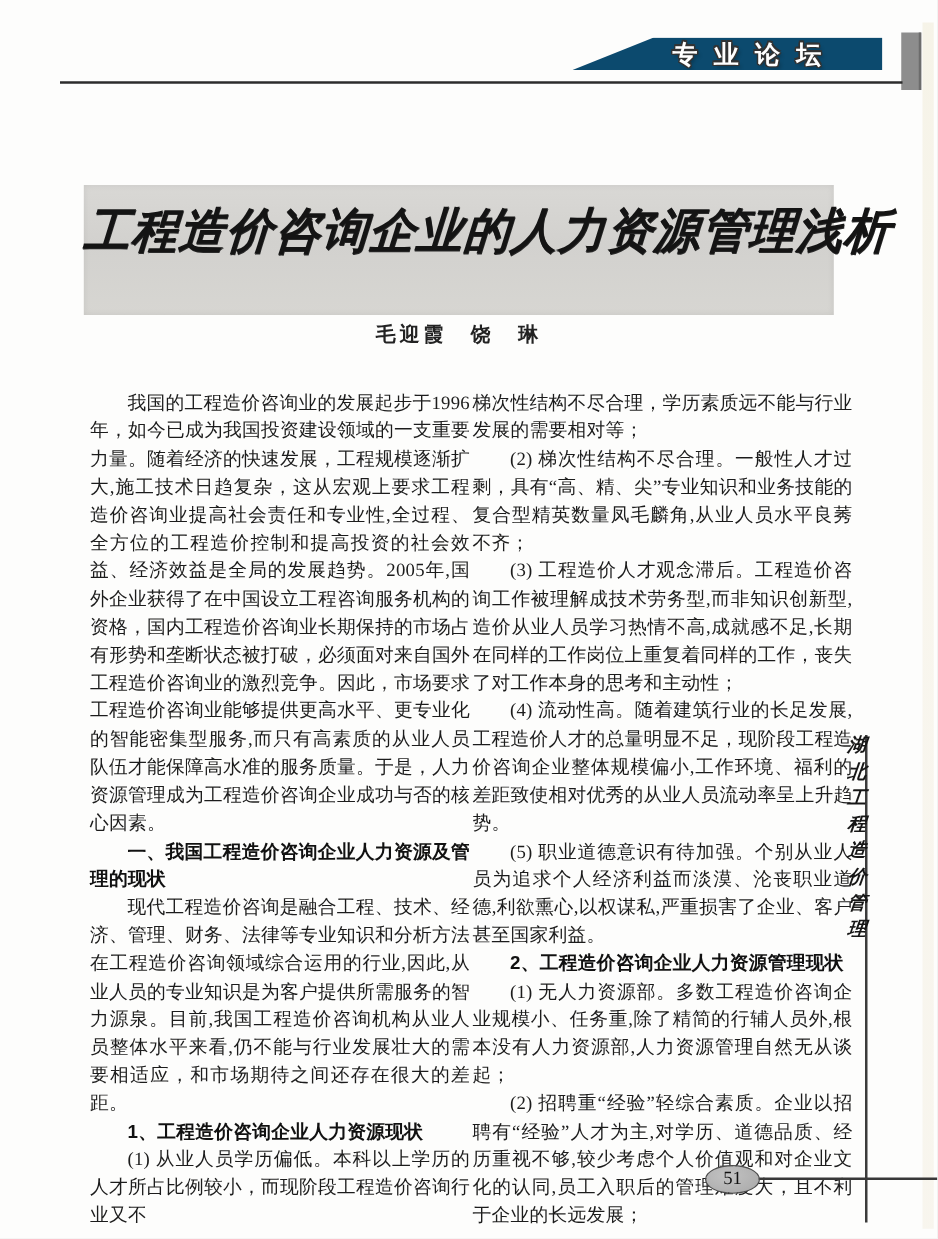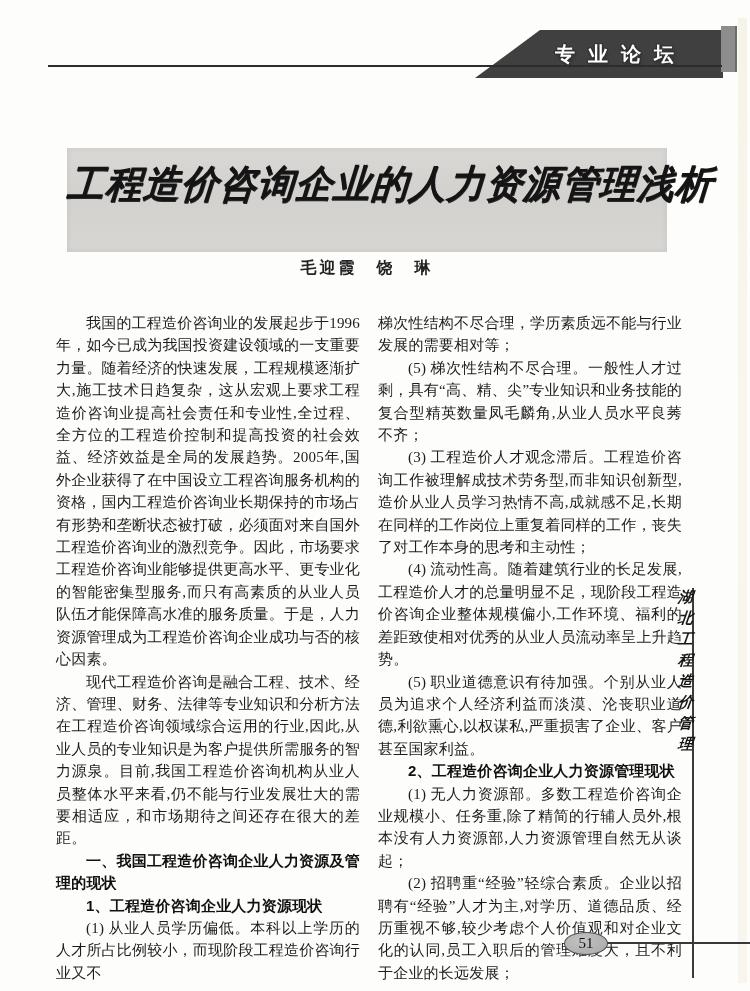--- a/index.html
+++ b/index.html
@@ -8,22 +8,22 @@
     background:#fdfdfc;overflow:hidden;
     font-family:"Liberation Serif","DejaVu Serif",serif;color:#1c1c1c;
   }
   .page-edge{
     position:absolute;right:3px;top:18px;width:9px;height:965px;
     background:linear-gradient(180deg,#f2eedd 0%,#f6f2e6 40%,#f5f1e6 100%);
     opacity:.65;
   }
   
   .banner{
-    position:absolute;left:473px;top:30px;width:250px;height:48px;
-    background:#404040;
+    position:absolute;left:456px;top:30px;width:250px;height:26px;
+    background:#0c4a6e;
     clip-path:polygon(26.8% 0,100% 0,100% 100%,0.8% 100%);
     display:flex;align-items:center;justify-content:center;
   }
   .banner-label{
     padding-left:46px;
     font-family:"Liberation Sans","DejaVu Sans",sans-serif;
     font-weight:bold;font-size:20px;letter-spacing:13px;
     color:#ffffff;
     text-shadow:1.2px 0 0 #333,-1.2px 0 0 #333,0 1.2px 0 #333,0 -1.2px 0 #333,
                 1px 1px 0 #333,-1px -1px 0 #333,1px -1px 0 #333,-1px 1px 0 #333,
@@ -53,21 +53,21 @@
   .article-authors{
     position:absolute;left:0;right:0;top:74px;text-align:center;
     font-size:16px;font-weight:bold;letter-spacing:3px;color:#222;margin-top:36px;
   }
   
   .column{
     position:absolute;top:312px;width:304px;
     font-size:15px;line-height:22.4px;text-align:justify;
     letter-spacing:.2px;
   }
-  .col-left{left:56px;}
+  .col-left{left:72px;}
   .col-right{left:378px;}
   .blk{margin:0;text-indent:2em;}
   .blk.cont{text-indent:0;}
   .blk.h{
     font-family:"Liberation Sans","DejaVu Sans",sans-serif;
     font-weight:bold;color:#111;
   }
   
   .side-rule{
     position:absolute;left:692px;top:588px;width:1.5px;height:390px;background:#3b3b3b;
@@ -103,28 +103,28 @@
   <div class="banner-tab"></div>
   <div class="header-rule"></div>
 
   <div class="title-box">
     <div class="article-title">工程造价咨询企业的人力资源管理浅析</div>
     <div class="article-authors">毛迎霞　饶　琳</div>
   </div>
 
   <div class="column col-left">
       <p class="blk p">我国的工程造价咨询业的发展起步于1996年，如今已成为我国投资建设领域的一支重要力量。随着经济的快速发展，工程规模逐渐扩大,施工技术日趋复杂，这从宏观上要求工程造价咨询业提高社会责任和专业性,全过程、全方位的工程造价控制和提高投资的社会效益、经济效益是全局的发展趋势。2005年,国外企业获得了在中国设立工程咨询服务机构的资格，国内工程造价咨询业长期保持的市场占有形势和垄断状态被打破，必须面对来自国外工程造价咨询业的激烈竞争。因此，市场要求工程造价咨询业能够提供更高水平、更专业化的智能密集型服务,而只有高素质的从业人员队伍才能保障高水准的服务质量。于是，人力资源管理成为工程造价咨询企业成功与否的核心因素。</p>
+      <p class="blk h">一、我国工程造价咨询企业人力资源及管理的现状</p>
       <p class="blk p">现代工程造价咨询是融合工程、技术、经济、管理、财务、法律等专业知识和分析方法在工程造价咨询领域综合运用的行业,因此,从业人员的专业知识是为客户提供所需服务的智力源泉。目前,我国工程造价咨询机构从业人员整体水平来看,仍不能与行业发展壮大的需要相适应，和市场期待之间还存在很大的差距。</p>
-      <p class="blk h">一、我国工程造价咨询企业人力资源及管理的现状</p>
       <p class="blk h">1、工程造价咨询企业人力资源现状</p>
       <p class="blk p">(1) 从业人员学历偏低。本科以上学历的人才所占比例较小，而现阶段工程造价咨询行业又不</p>
     </div>
   <div class="column col-right">
       <p class="blk cont">梯次性结构不尽合理，学历素质远不能与行业发展的需要相对等；</p>
-      <p class="blk p">(5) 梯次性结构不尽合理。一般性人才过剩，具有“高、精、尖”专业知识和业务技能的复合型精英数量凤毛麟角,从业人员水平良莠不齐；</p>
+      <p class="blk p">(2) 梯次性结构不尽合理。一般性人才过剩，具有“高、精、尖”专业知识和业务技能的复合型精英数量凤毛麟角,从业人员水平良莠不齐；</p>
       <p class="blk p">(3) 工程造价人才观念滞后。工程造价咨询工作被理解成技术劳务型,而非知识创新型,造价从业人员学习热情不高,成就感不足,长期在同样的工作岗位上重复着同样的工作，丧失了对工作本身的思考和主动性；</p>
       <p class="blk p">(4) 流动性高。随着建筑行业的长足发展,工程造价人才的总量明显不足，现阶段工程造价咨询企业整体规模偏小,工作环境、福利的差距致使相对优秀的从业人员流动率呈上升趋势。</p>
       <p class="blk p">(5) 职业道德意识有待加强。个别从业人员为追求个人经济利益而淡漠、沦丧职业道德,利欲熏心,以权谋私,严重损害了企业、客户甚至国家利益。</p>
       <p class="blk h">2、工程造价咨询企业人力资源管理现状</p>
       <p class="blk p">(1) 无人力资源部。多数工程造价咨询企业规模小、任务重,除了精简的行辅人员外,根本没有人力资源部,人力资源管理自然无从谈起；</p>
       <p class="blk p">(2) 招聘重“经验”轻综合素质。企业以招聘有“经验”人才为主,对学历、道德品质、经历重视不够,较少考虑个人价值观和对企业文化的认同,员工入职后的管理难度大，且不利于企业的长远发展；</p>
     </div>
 
   <div class="side-rule"></div>
   <div class="journal-name">

